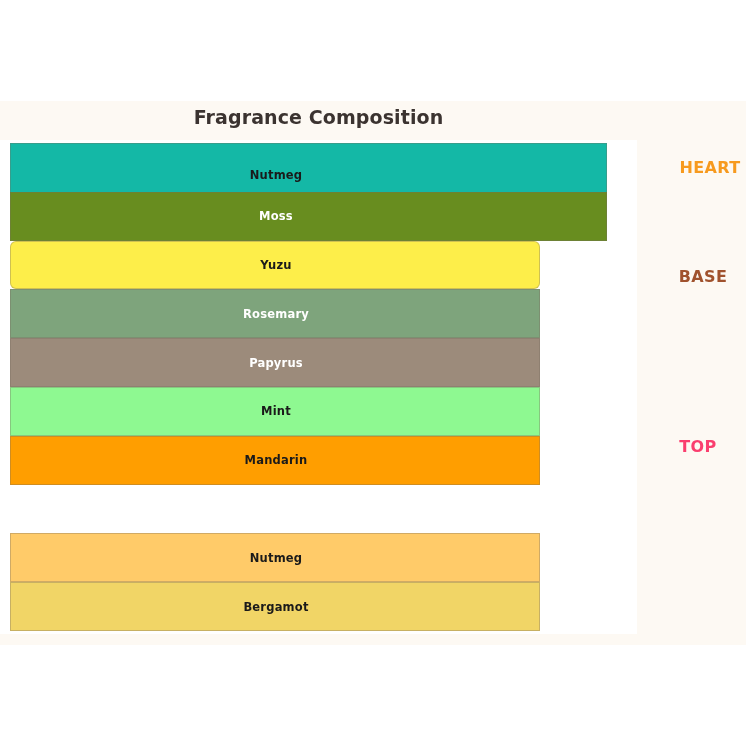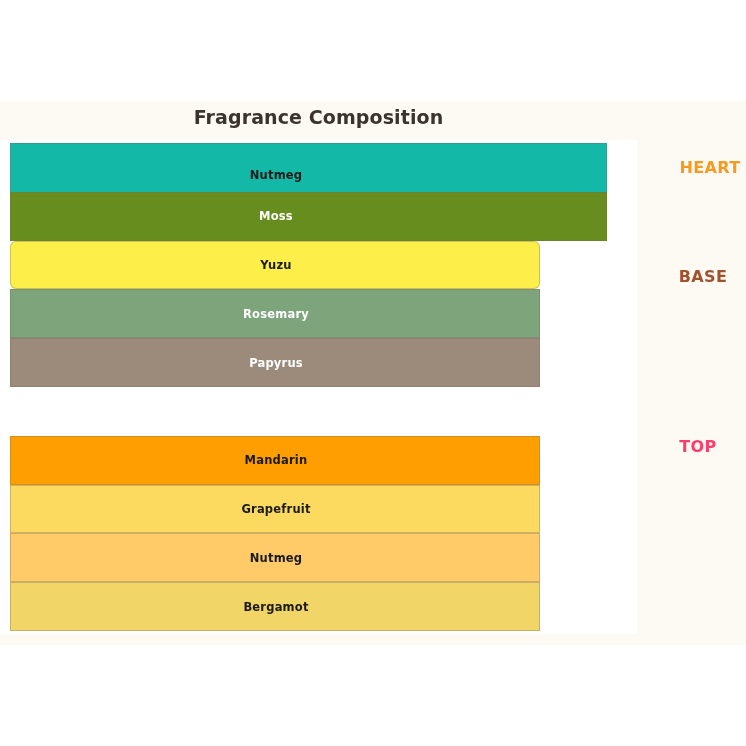--- a/index.html
+++ b/index.html
@@ -115,25 +115,25 @@
       </div>
       <div class="bar-row" style="top: 97.6px; height: 48.8px; width: 530px; background: rgb(253, 238, 74); position: absolute; display: block; border-radius: 6px;">
         <span class="bar-label" style="color: rgb(26, 26, 26); position: absolute; left: 265px; transform: translateX(-50%); top: 50%; margin-top: -8px; line-height: 16px;">Yuzu</span>
       </div>
       <div class="bar-row" style="top: 146.4px; height: 48.8px; width: 530px; background: rgb(126, 164, 124); position: absolute; display: block;">
         <span class="bar-label" style="color: rgb(255, 255, 255); position: absolute; left: 265px; transform: translateX(-50%); top: 50%; margin-top: -8px; line-height: 16px;">Rosemary</span>
       </div>
       <div class="bar-row" style="top: 195.2px; height: 48.8px; width: 530px; background: rgb(156, 139, 123); position: absolute; display: block;">
         <span class="bar-label" style="color: rgb(255, 255, 255); position: absolute; left: 265px; transform: translateX(-50%); top: 50%; margin-top: -8px; line-height: 16px;">Papyrus</span>
       </div>
+      <div class="bar-row" style="top: 244px; height: 48.8px; width: 530px; background: rgb(142, 249, 145); position: absolute; display: block;">
+        <span class="bar-label" style="color: rgb(26, 26, 26); position: absolute; left: 265px; transform: translateX(-50%); top: 50%; margin-top: -8px; line-height: 16px;">Mint</span>
+      </div>
       <div class="bar-row" style="top: 292.8px; height: 48.8px; width: 530px; background: rgb(255, 158, 0); position: absolute; display: block;">
         <span class="bar-label" style="color: rgb(26, 26, 26); position: absolute; left: 265px; transform: translateX(-50%); top: 50%; margin-top: -8px; line-height: 16px;">Mandarin</span>
-      </div>
-      <div class="bar-row" style="top: 341.6px; height: 48.8px; width: 530px; background: rgb(252, 218, 95); position: absolute; display: block;">
-        <span class="bar-label" style="color: rgb(26, 26, 26); position: absolute; left: 265px; transform: translateX(-50%); top: 50%; margin-top: -8px; line-height: 16px;">Grapefruit</span>
       </div>
       <div class="bar-row" style="top: 390.4px; height: 48.8px; width: 530px; background: rgb(255, 203, 105); position: absolute; display: block;">
         <span class="bar-label" style="color: rgb(26, 26, 26); position: absolute; left: 265px; transform: translateX(-50%); top: 50%; margin-top: -8px; line-height: 16px;">Nutmeg</span>
       </div>
       <div class="bar-row" style="top: 439.2px; height: 48.8px; width: 530px; background: rgb(241, 213, 102); position: absolute; display: block; padding-left: 20px;">
         <span class="bar-label" style="color: rgb(26, 26, 26); position: absolute; left: 265px; transform: translateX(-50%); top: 50%; margin-top: -8px; line-height: 16px;">Bergamot</span>
       </div>
     </div>
 
   <div id="annotations-layer">

